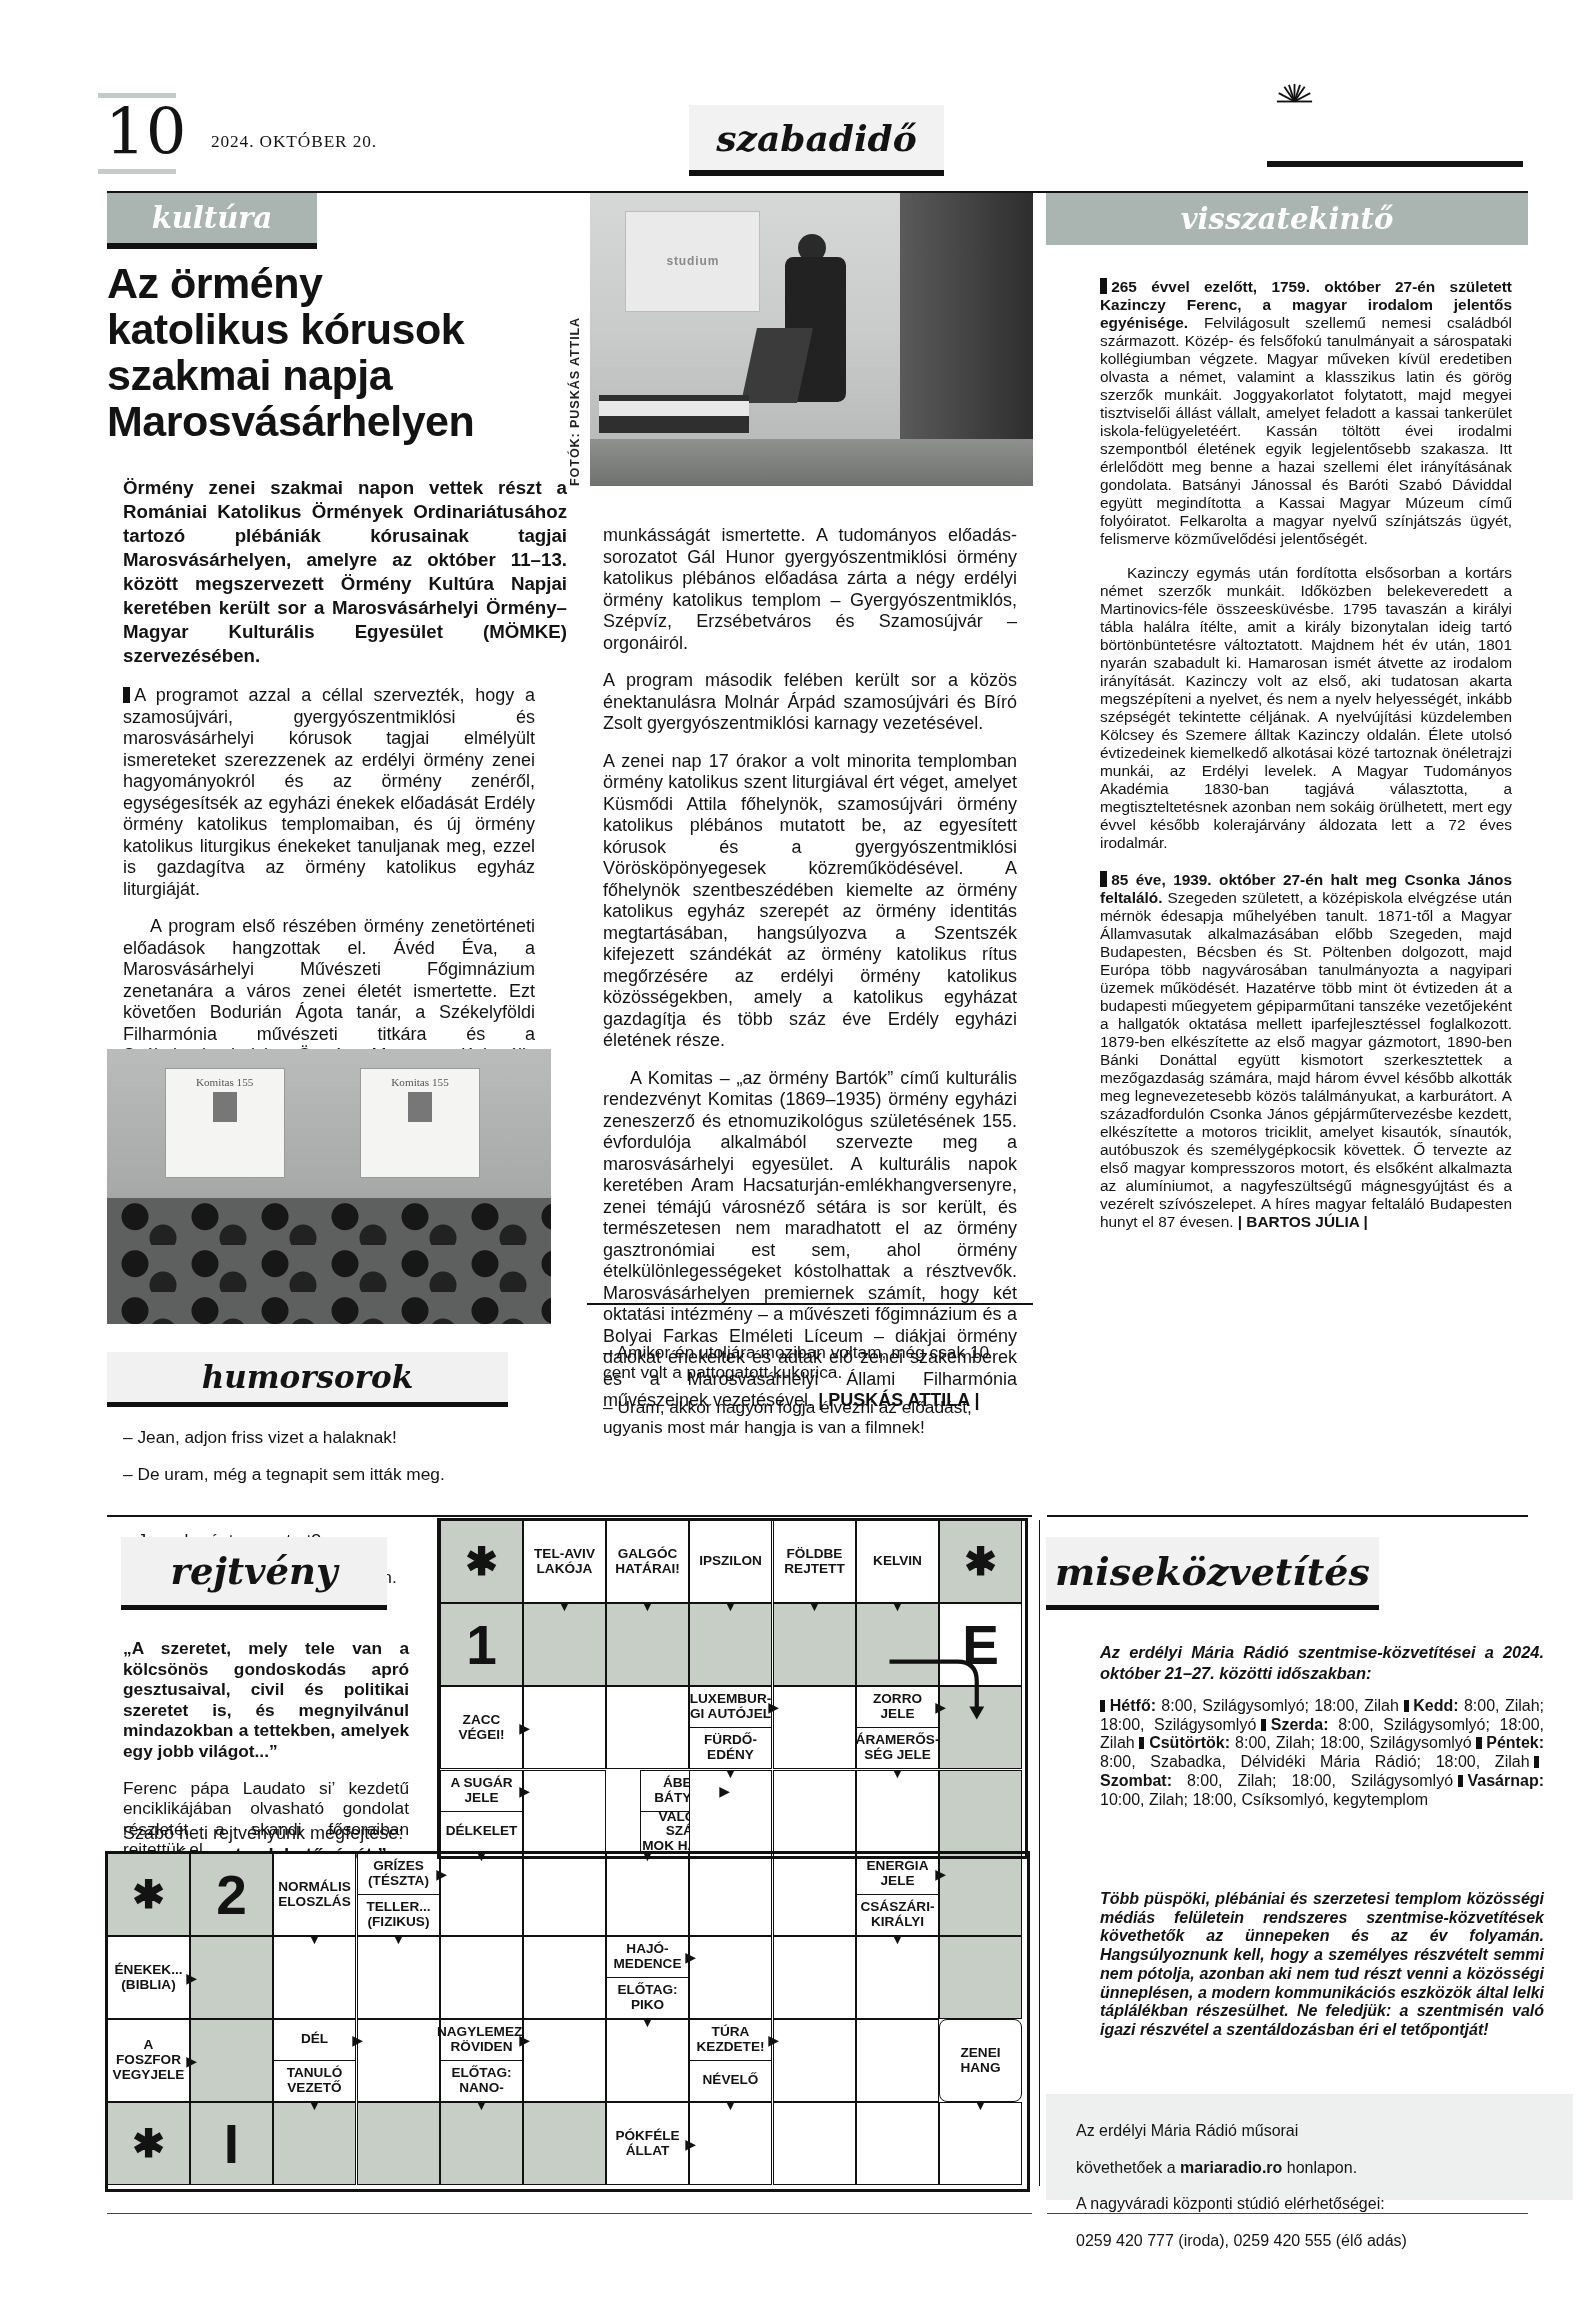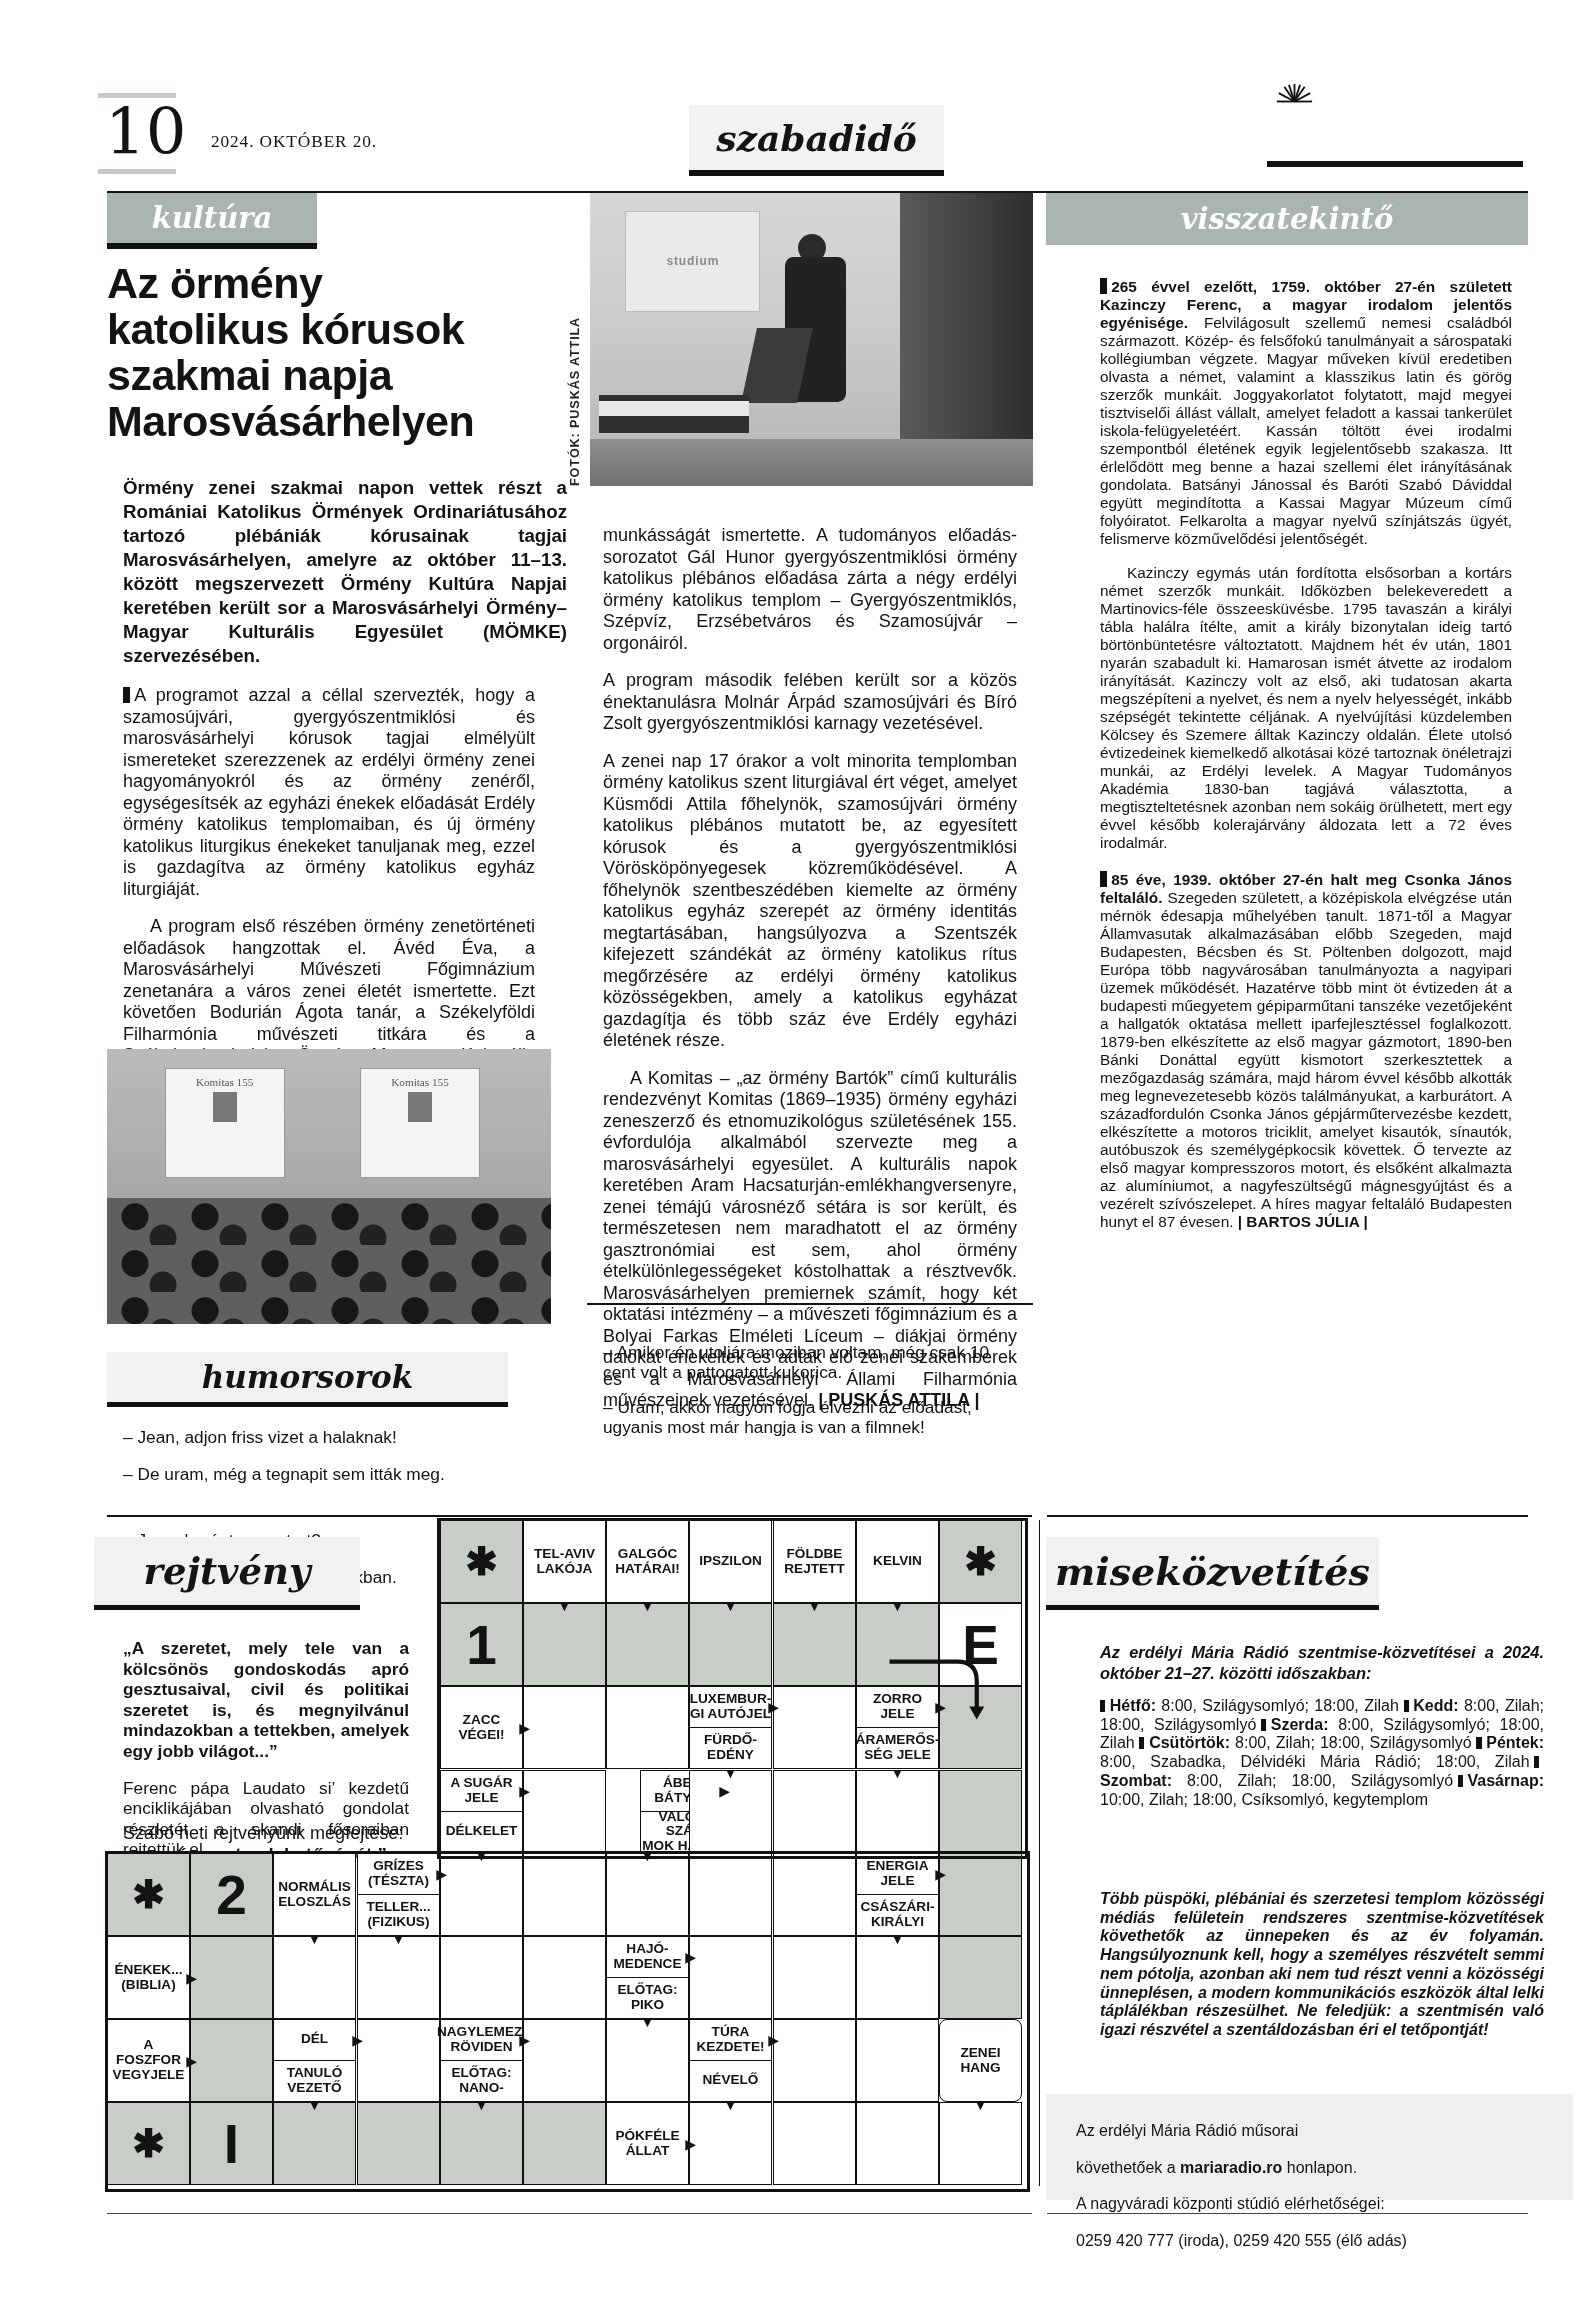--- a/index.html
+++ b/index.html
@@ -154,21 +154,21 @@
     </div>
 </div>
 <div class="abs colM" style="top:1327px;font-size:17.3px;line-height:19.6px;">
   <div>
       <p>– Amikor én utoljára moziban voltam, még csak 10 cent volt a pattogatott kukorica.</p>
       <p>– Uram, akkor nagyon fogja élvezni az előadást, ugyanis most már hangja is van a filmnek!</p>
     </div>
 </div>
 
 <div class="abs rule" style="left:107px;top:1515px;width:925px;height:1.9px;"></div>
-<div class="abs graybox" style="left:94px;top:1537px;width:266px;height:68px;border-bottom:5.1px solid #111;display:flex;align-items:center;justify-content:center;">
+<div class="abs graybox" style="left:121px;top:1537px;width:266px;height:68px;border-bottom:5.1px solid #111;display:flex;align-items:center;justify-content:center;">
   <span class="serifital" style="font-size:37px;">rejtvény</span>
 </div>
 
 <div class="abs" style="left:107px;top:1622px;width:318px;font-size:17.3px;line-height:20.6px;">
   <p class="justify" style="font-weight:bold;">„A szeretet, mely tele van a kölcsönös gondoskodás apró gesztusaival, civil és politikai szeretet is, és megnyilvánul mindazokban a tettekben, amelyek egy jobb világot...”</p>
   <p class="justify">Ferenc pápa Laudato si’ kezdetű enciklikájában olvasható gondolat részletét a skandi fősoraiban rejtettük el.</p>
 </div>
 <p class="abs" style="left:107px;top:1807px;width:318px;font-size:18px;">Szabó heti rejtvényünk megfejtése:</p>
 <p class="abs" style="left:107px;top:1828px;width:318px;font-size:18.7px;font-weight:bold;">„...apró gesztus lehetőségét.”</p>
 

